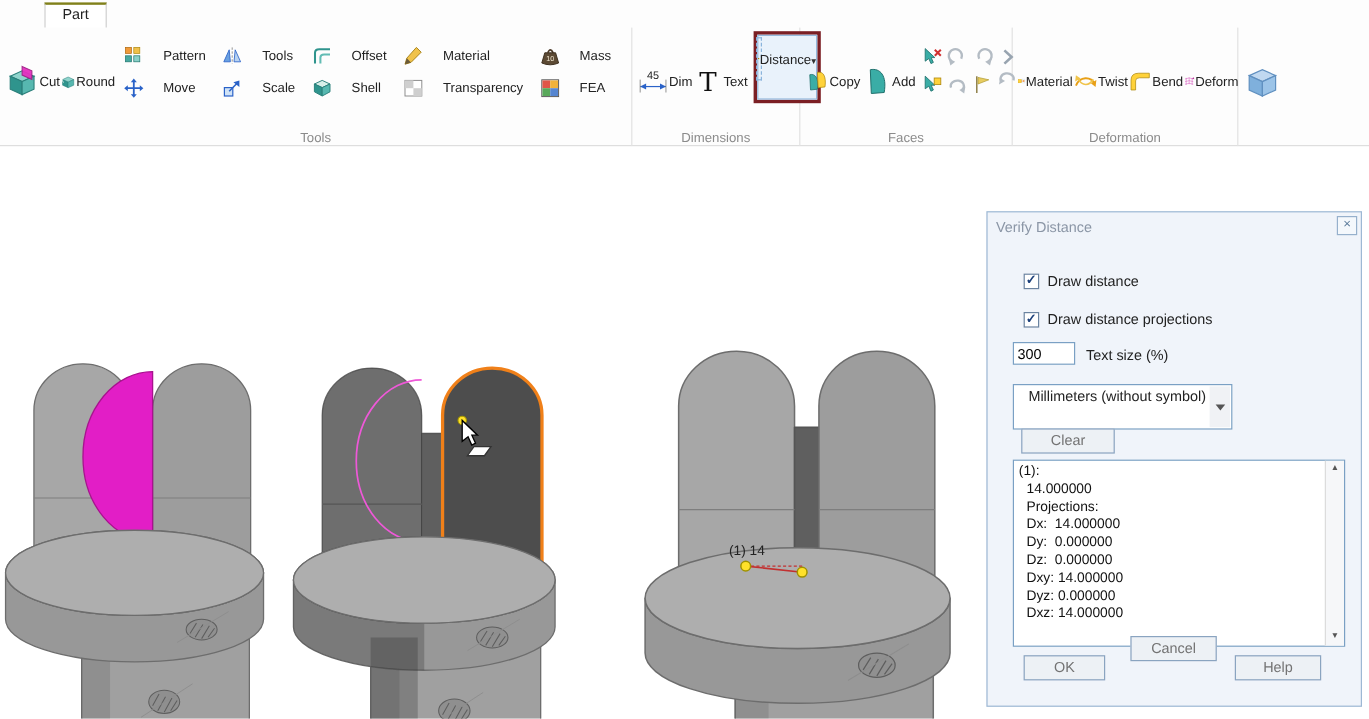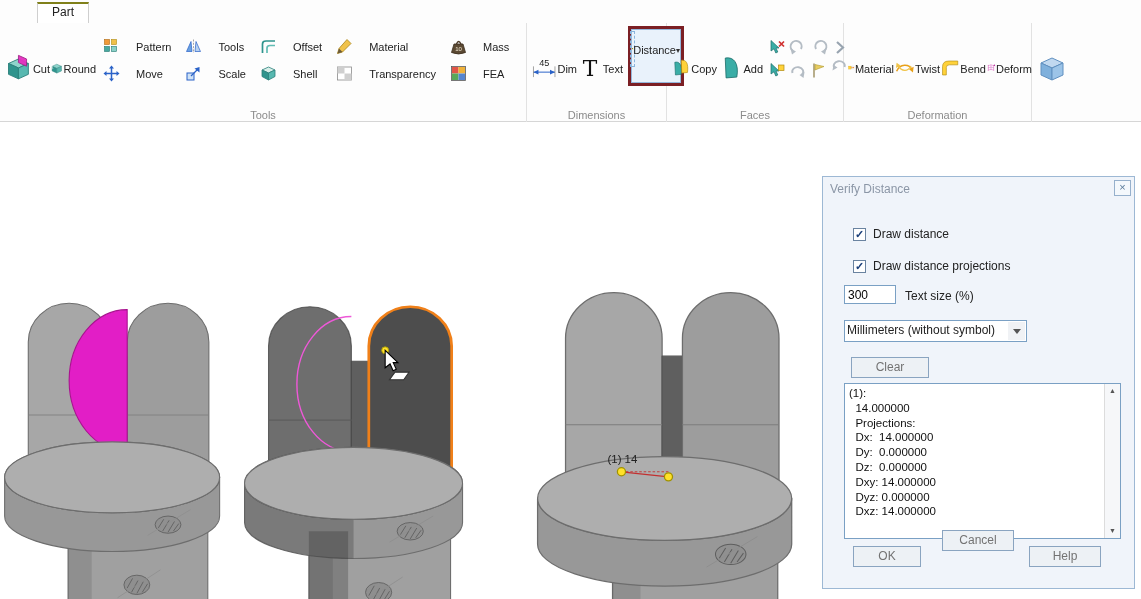--- a/index.html
+++ b/index.html
@@ -42,22 +42,22 @@
         border:1px solid #9db8d4;font-size:12px;z-index:5}
 .dlg-title{padding:5px 0 0 7px;font-size:12px;color:#8b96a6}
 .dlg-close{position:absolute;top:3px;right:3px;width:17px;height:16px;border:1px solid #96b0cc;
            background:#f4f8fc;color:#5a7a9a;text-align:center;line-height:13px;font-size:11px}
 .cb-row{position:absolute;left:30px;display:flex;align-items:center;gap:7px;font-size:12px;color:#222}
 .cb{width:13px;height:13px;border:1px solid #6a83a0;background:#fff;font-size:11px;line-height:11px;
     text-align:center;color:#1b3f7a;font-weight:bold}
 .dlg-input{position:absolute;left:21px;top:108px;width:52px;height:19px;border:1px solid #7aa0c4;
            font-size:12px;padding:1px 3px;background:#fff;font-family:"Liberation Sans",sans-serif}
 .field-label{position:absolute;font-size:12px;color:#222}
-.dlg-select{position:absolute;left:21px;top:143px;width:183px;height:22px;border:1px solid #7aa0c4;
-            background:#fff;font-size:12px;line-height:19px;padding-left:2px}
+.dlg-select{position:absolute;left:21px;top:143px;width:183px;height:38px;border:1px solid #7aa0c4;
+            background:#fff;font-size:12px;line-height:19px;padding-left:12px}
 .arrow-box{position:absolute;right:1px;top:1px;bottom:1px;width:17px;background:#f0f2f5;
            display:flex;align-items:center;justify-content:center}
 .tri-down{width:0;height:0;border:4px solid transparent;border-top:5px solid #555;margin-top:5px}
 .win-btn{position:absolute;height:21px;background:#edf1f5;border:1px solid #8aa4c0;font-size:12px;
          color:#737373;text-align:center;line-height:19px}
 .results{position:absolute;left:21px;top:206px;width:277px;height:156px;border:1px solid #7aa0c4;background:#fff}
 .results-text{position:absolute;left:4px;top:2px;right:18px;bottom:2px;font-size:11.5px;line-height:14.8px;
               white-space:pre;overflow:hidden;color:#111}
 .vscroll{position:absolute;right:0;top:0;bottom:0;width:16px;background:#f6f7f9;border-left:1px solid #dcdcdc}
 .vs-arrow{position:absolute;left:0;right:0;height:14px;font-size:7px;color:#555;text-align:center;line-height:14px}

